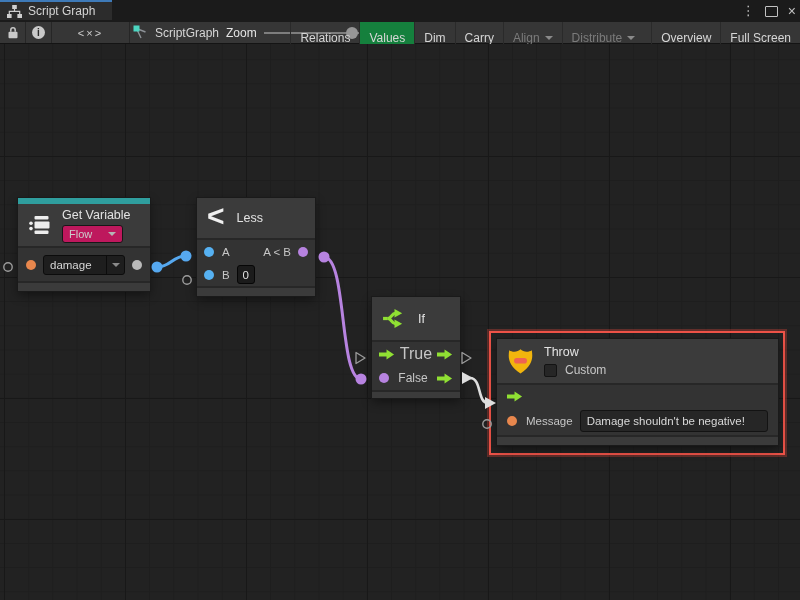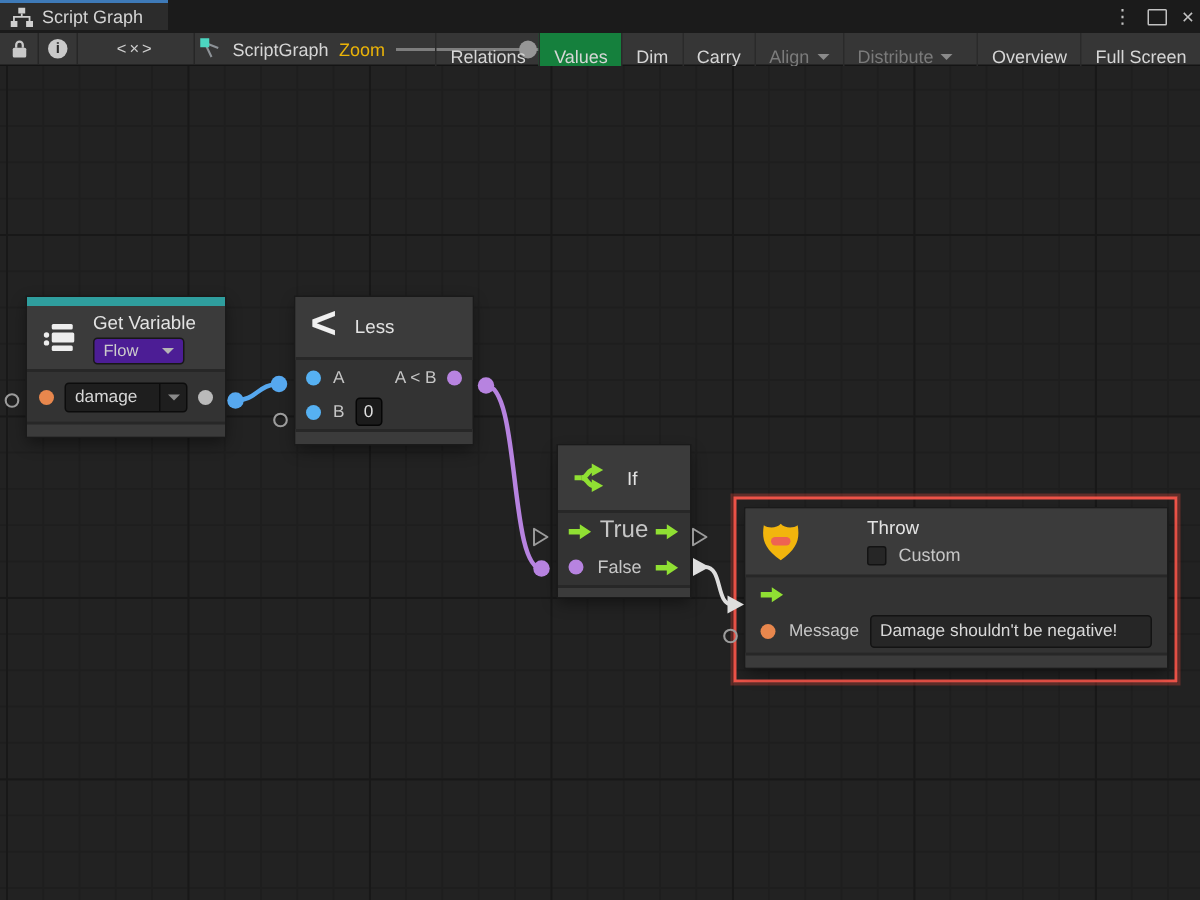--- a/index.html
+++ b/index.html
@@ -21,21 +21,21 @@
   .toolbar{position:absolute;left:0;top:22px;width:800px;height:22px;background:#363636;
            border-bottom:1px solid #141414;box-sizing:border-box;color:#d6d6d6;font-size:12px;}
   .tb-left{position:absolute;left:0;top:0;height:21px;display:flex;}
   .tb-icon-btn{height:21px;display:flex;align-items:center;justify-content:center;border-right:1px solid #262626;}
   .tb-icon-btn.w-lock{width:25px;} .tb-icon-btn.w-info{width:25px;} .tb-icon-btn.w-code{width:77px;}
   .info-circle{width:13px;height:13px;border-radius:50%;background:#c9c9c9;color:#2a2a2a;
                font-size:10px;font-weight:bold;display:flex;align-items:center;justify-content:center;}
   .code-glyph{color:#cfcfcf;font-size:11px;letter-spacing:2px;}
   .tb-breadcrumb{position:absolute;left:133px;top:0;height:21px;display:flex;align-items:center;gap:7px;}
   .tb-zoom{position:absolute;left:226px;top:0;height:21px;display:flex;align-items:center;gap:7px;}
-  .zoom-label{color:#eab308;}
+  .zoom-label{color:#e5e5e5;}
   .slider{position:relative;width:96px;height:14px;}
   .slider-track{position:absolute;left:0;right:0;top:6.5px;height:1.5px;background:#7e7e7e;}
   .slider-handle{position:absolute;left:82px;top:1px;width:12px;height:12px;border-radius:50%;background:#969696;}
   .zoom-value{color:#c6c6c6;}
   .tb-right{position:absolute;right:0;top:0;height:21px;display:flex;}
   .tbtn{height:31px;display:flex;align-items:center;gap:5px;padding:0 9px;border-left:1px solid #2a2a2a;
         color:#d6d6d6;white-space:nowrap;}
   .tbtn.active{background:#15803d;}
   .tbtn.disabled{color:#7b7b7b;}
   .tbtn.gap-left{margin-left:7px;}
@@ -61,21 +61,21 @@
   .node-footer{background:#3b3b3b;border-top:2px solid #272727;}
   .node-row{display:flex;align-items:center;box-sizing:border-box;}
   .dot{width:10px;height:10px;border-radius:50%;flex:0 0 auto;}
   .dot.orange{background:#e8874d;} .dot.blue{background:#56b1f2;}
   .dot.purple{background:#b783e0;} .dot.gray{background:#bababa;}
   .port-label{color:#c6c6c6;font-size:11.5px;}
   .spacer{flex:1;}
 
   .teal-bar{height:6px;background:#2f9e9e;}
   .gv-col{display:flex;flex-direction:column;justify-content:center;gap:3px;margin-left:10px;}
-  .pill{display:inline-flex;align-items:center;gap:16px;background:#4c1d95;border:1px solid #171717;
+  .pill{display:inline-flex;align-items:center;gap:16px;background:#be185d;border:1px solid #171717;
         border-radius:3px;height:16px;padding:0 6px;font-size:11px;color:#cccccc;width:max-content;}
   .pill .caret{border-top-color:#b5b5b5;}
   .field{display:flex;align-items:center;background:#1e1e1e;border:1px solid #0c0c0c;border-radius:3px;height:20px;box-sizing:border-box;}
   .field .ftext{flex:1;padding:0 6px;color:#d6d6d6;font-size:11.5px;white-space:nowrap;overflow:hidden;}
   .field .fcaret{width:17px;align-self:stretch;border-left:1px solid #0c0c0c;display:flex;align-items:center;justify-content:center;}
   .zero-box{width:16px;height:17px;background:#1b1b1b;border:1px solid #060606;border-radius:3px;
             display:flex;align-items:center;justify-content:center;color:#e0e0e0;font-size:11.5px;margin-left:7px;}
   .less-glyph{font-size:30px;font-weight:bold;color:#f0f0f0;line-height:1;margin-top:-4px;}
   .checkbox{width:13px;height:13px;background:#262626;border:1px solid #131313;border-radius:2px;box-sizing:border-box;}
   .msg-field{flex:1;height:20px;background:#262626;border:1px solid #131313;border-radius:3px;
@@ -253,21 +253,21 @@
         <span class="dot purple"></span>
         <span class="port-label" style="font-size:12px;">False</span>
         <svg width="16" height="11" viewBox="0 0 17 11">
           <path d="M0 3.5 h8 V0.2 l8 5.3 L8 10.8 V7.5 H0 Z" fill="#90e033"></path>
         </svg>
       </div>
       <div class="node-footer" style="height:6px;"></div>
     </div>
 
     <div class="node" style="left:497px;top:295px;width:281px;">
-      <div class="node-header" style="height:46px;gap:34px;">
+      <div class="node-header" style="height:46px;">
         <svg width="27" height="30" viewBox="0 0 27 30">
           <path d="M13.5 3.2 C 16 6.2 21.8 6.4 24.8 4.2 C 26.2 13 25 19.5 13.5 27.5 C 2 19.5 0.8 13 2.2 4.2 C 5.2 6.4 11 6.2 13.5 3.2 Z" fill="#f2b50d"></path>
           <rect x="7" y="12" width="13" height="5.6" rx="2.8" fill="#ee6352"></rect>
         </svg>
         <div class="gv-col" style="gap:4px;">
           <span class="node-title">Throw</span>
           <span style="display:flex;align-items:center;gap:8px;">
             <span class="checkbox"></span>
             <span class="port-label" style="font-size:12px;">Custom</span>
           </span>

